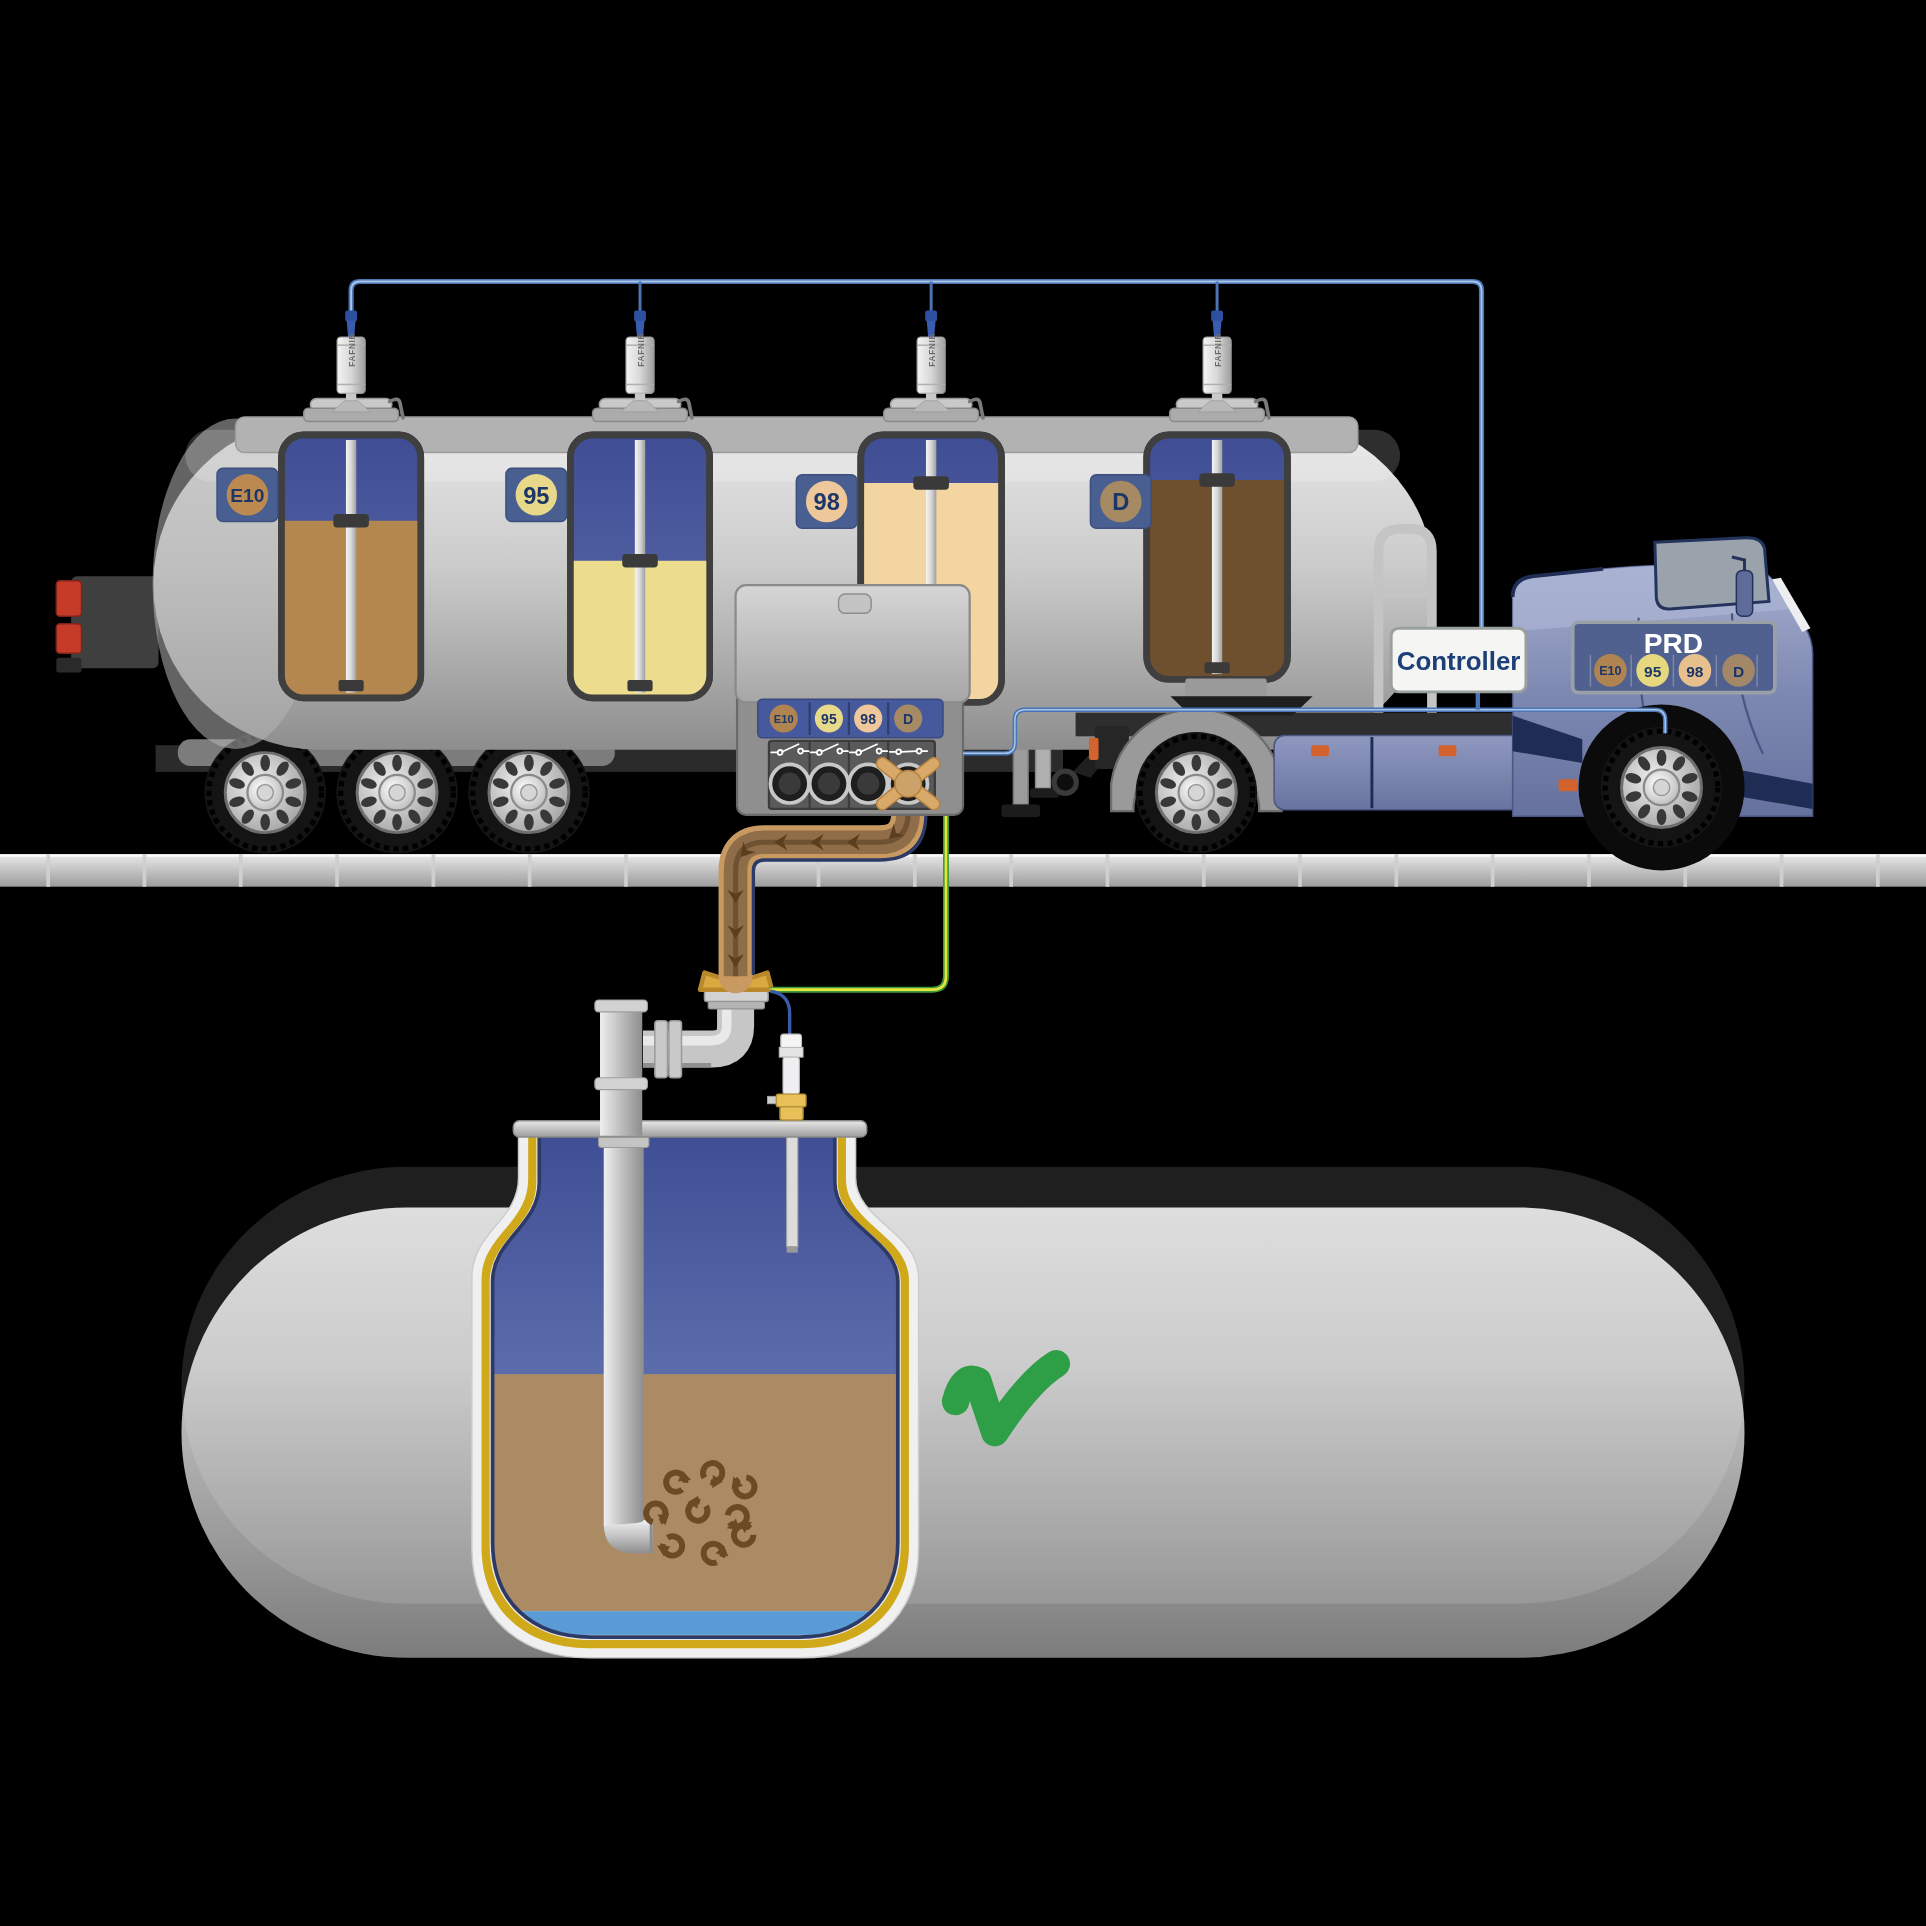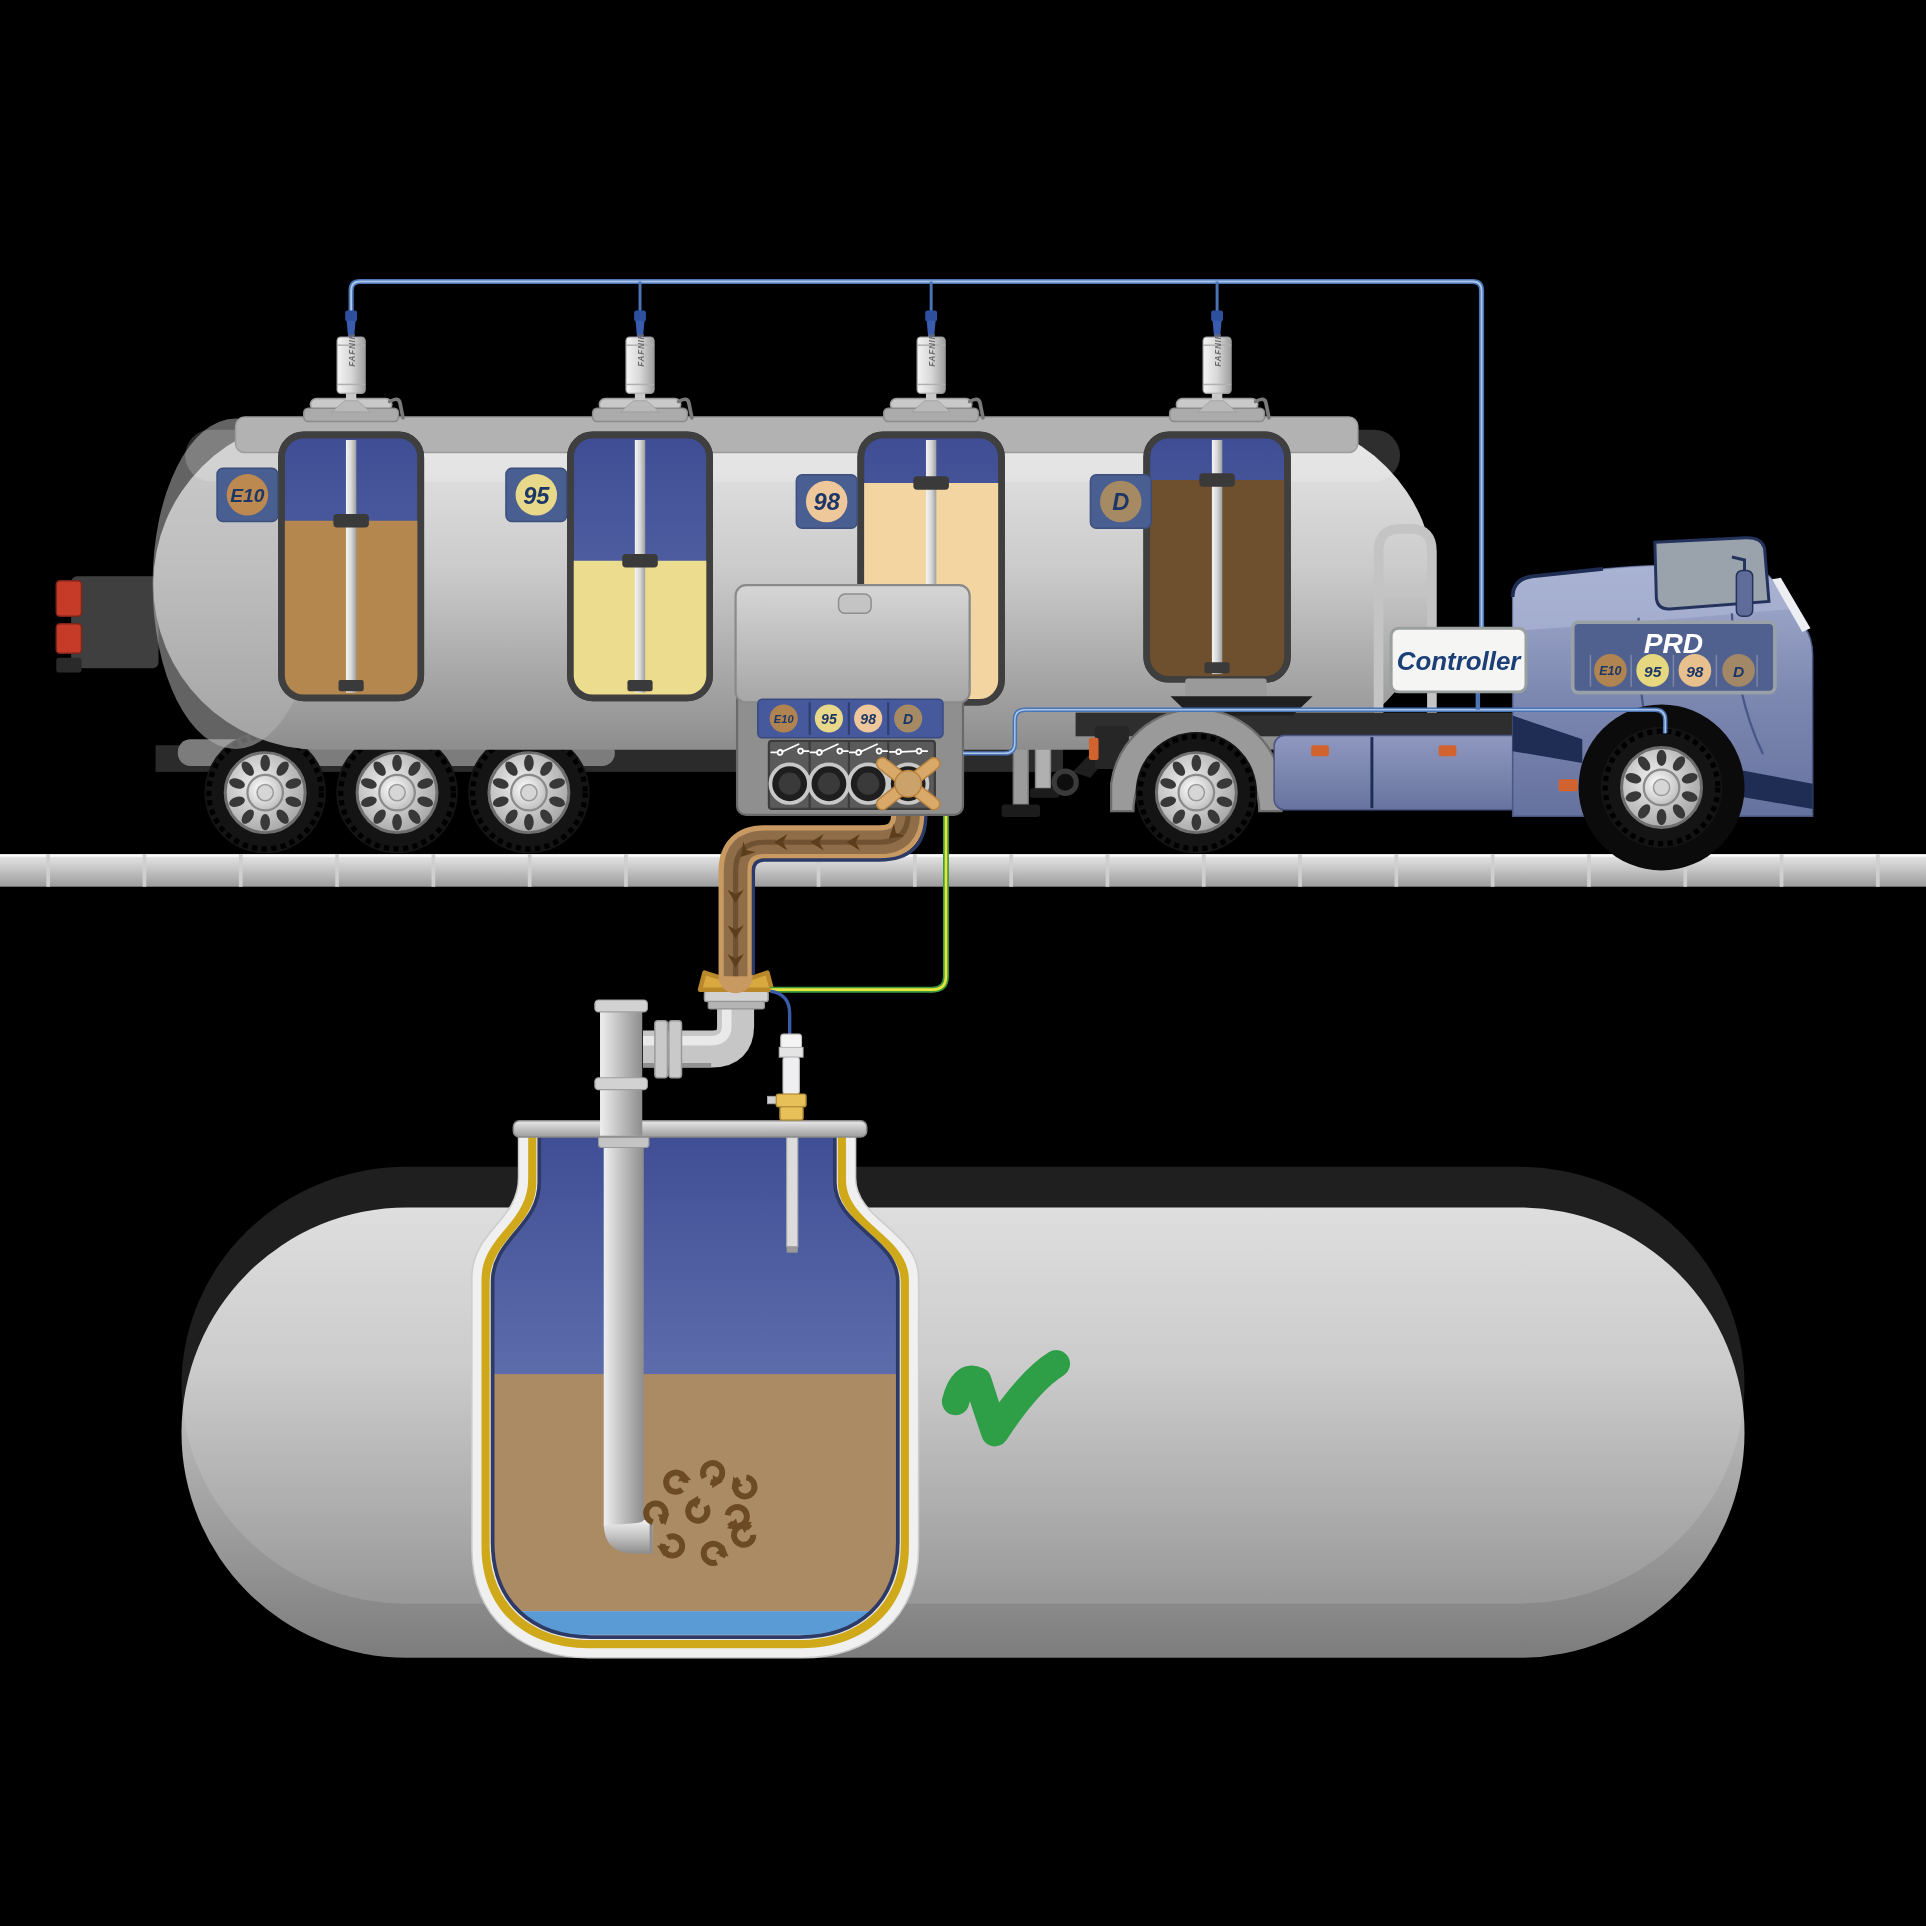--- a/index.html
+++ b/index.html
@@ -1,17 +1,17 @@
 <!DOCTYPE html>
 <html style="font-size:12px"><head>
 <meta charset="utf-8">
 <style>
   html,body{margin:0;padding:0;background:#000;}
   .scene{position:relative;width:1926px;height:1926px;background:#000;overflow:hidden;
-         font-family:"Liberation Sans", sans-serif;font-style:italic;}
+         font-family:"Liberation Sans", sans-serif;}
   svg{position:absolute;left:0;top:0;}
   text{font-family:"Liberation Sans", sans-serif;font-weight:bold;}
 </style>
 </head>
 <body>
 
 <div class="scene">
 <svg width="1926" height="1926" viewBox="0 0 2600 2600">
 <defs>
   <linearGradient id="gBarrel" x1="0" y1="0" x2="0" y2="1">

